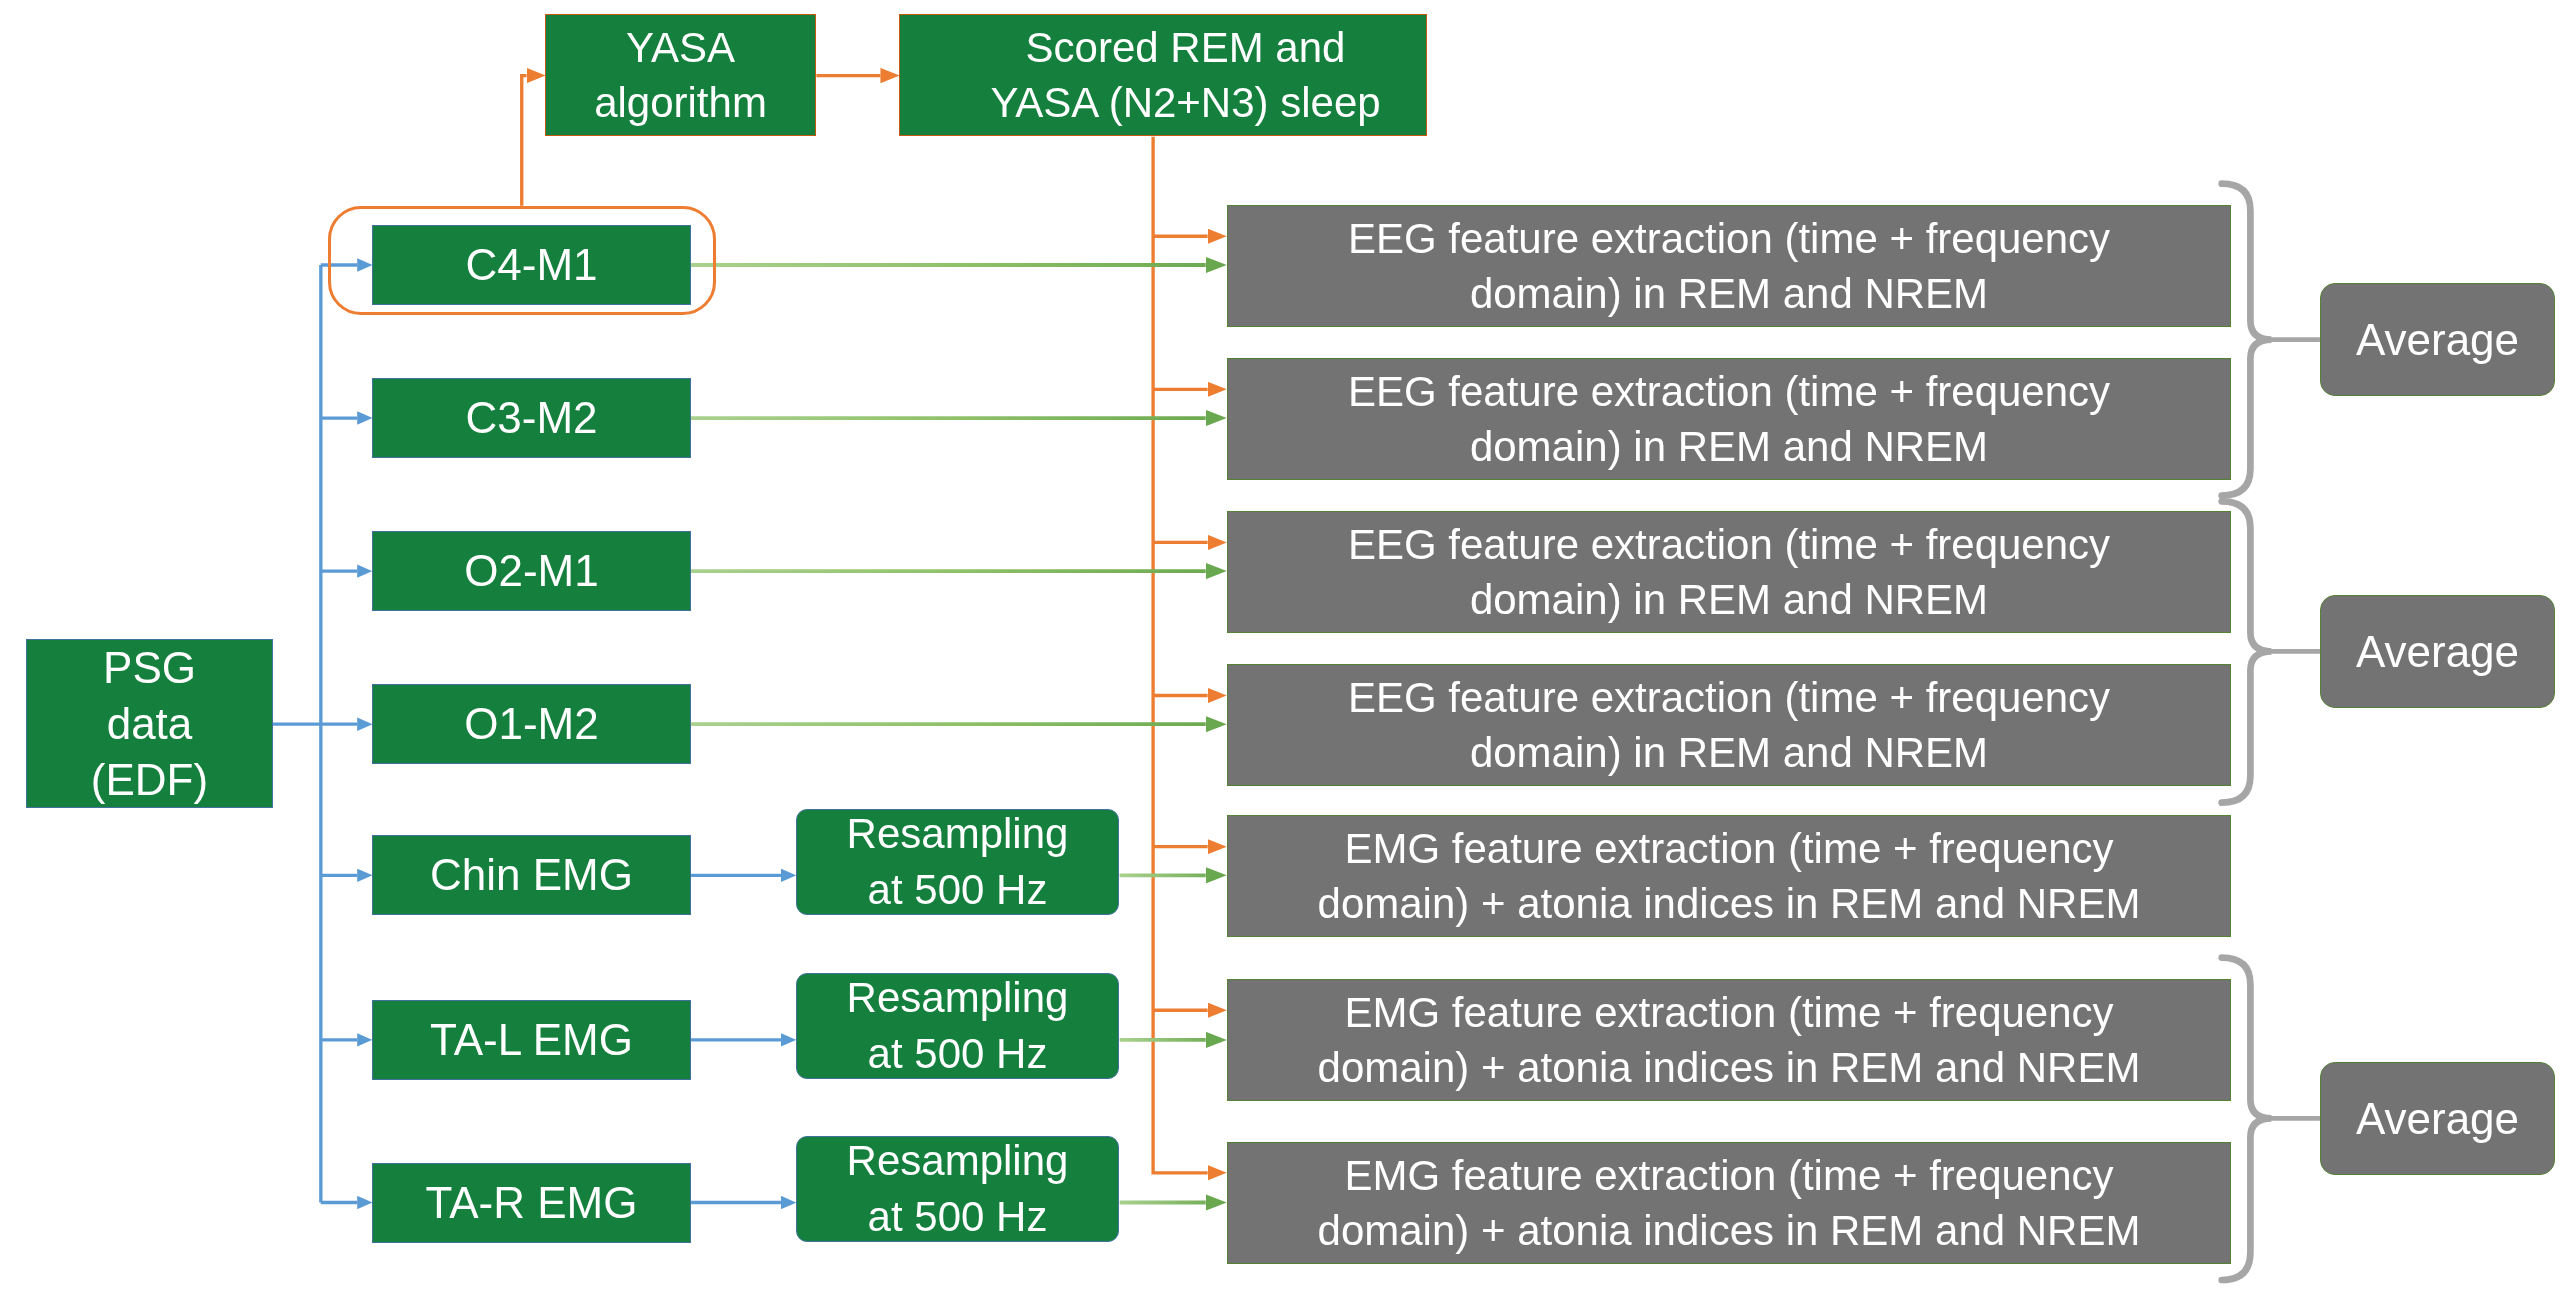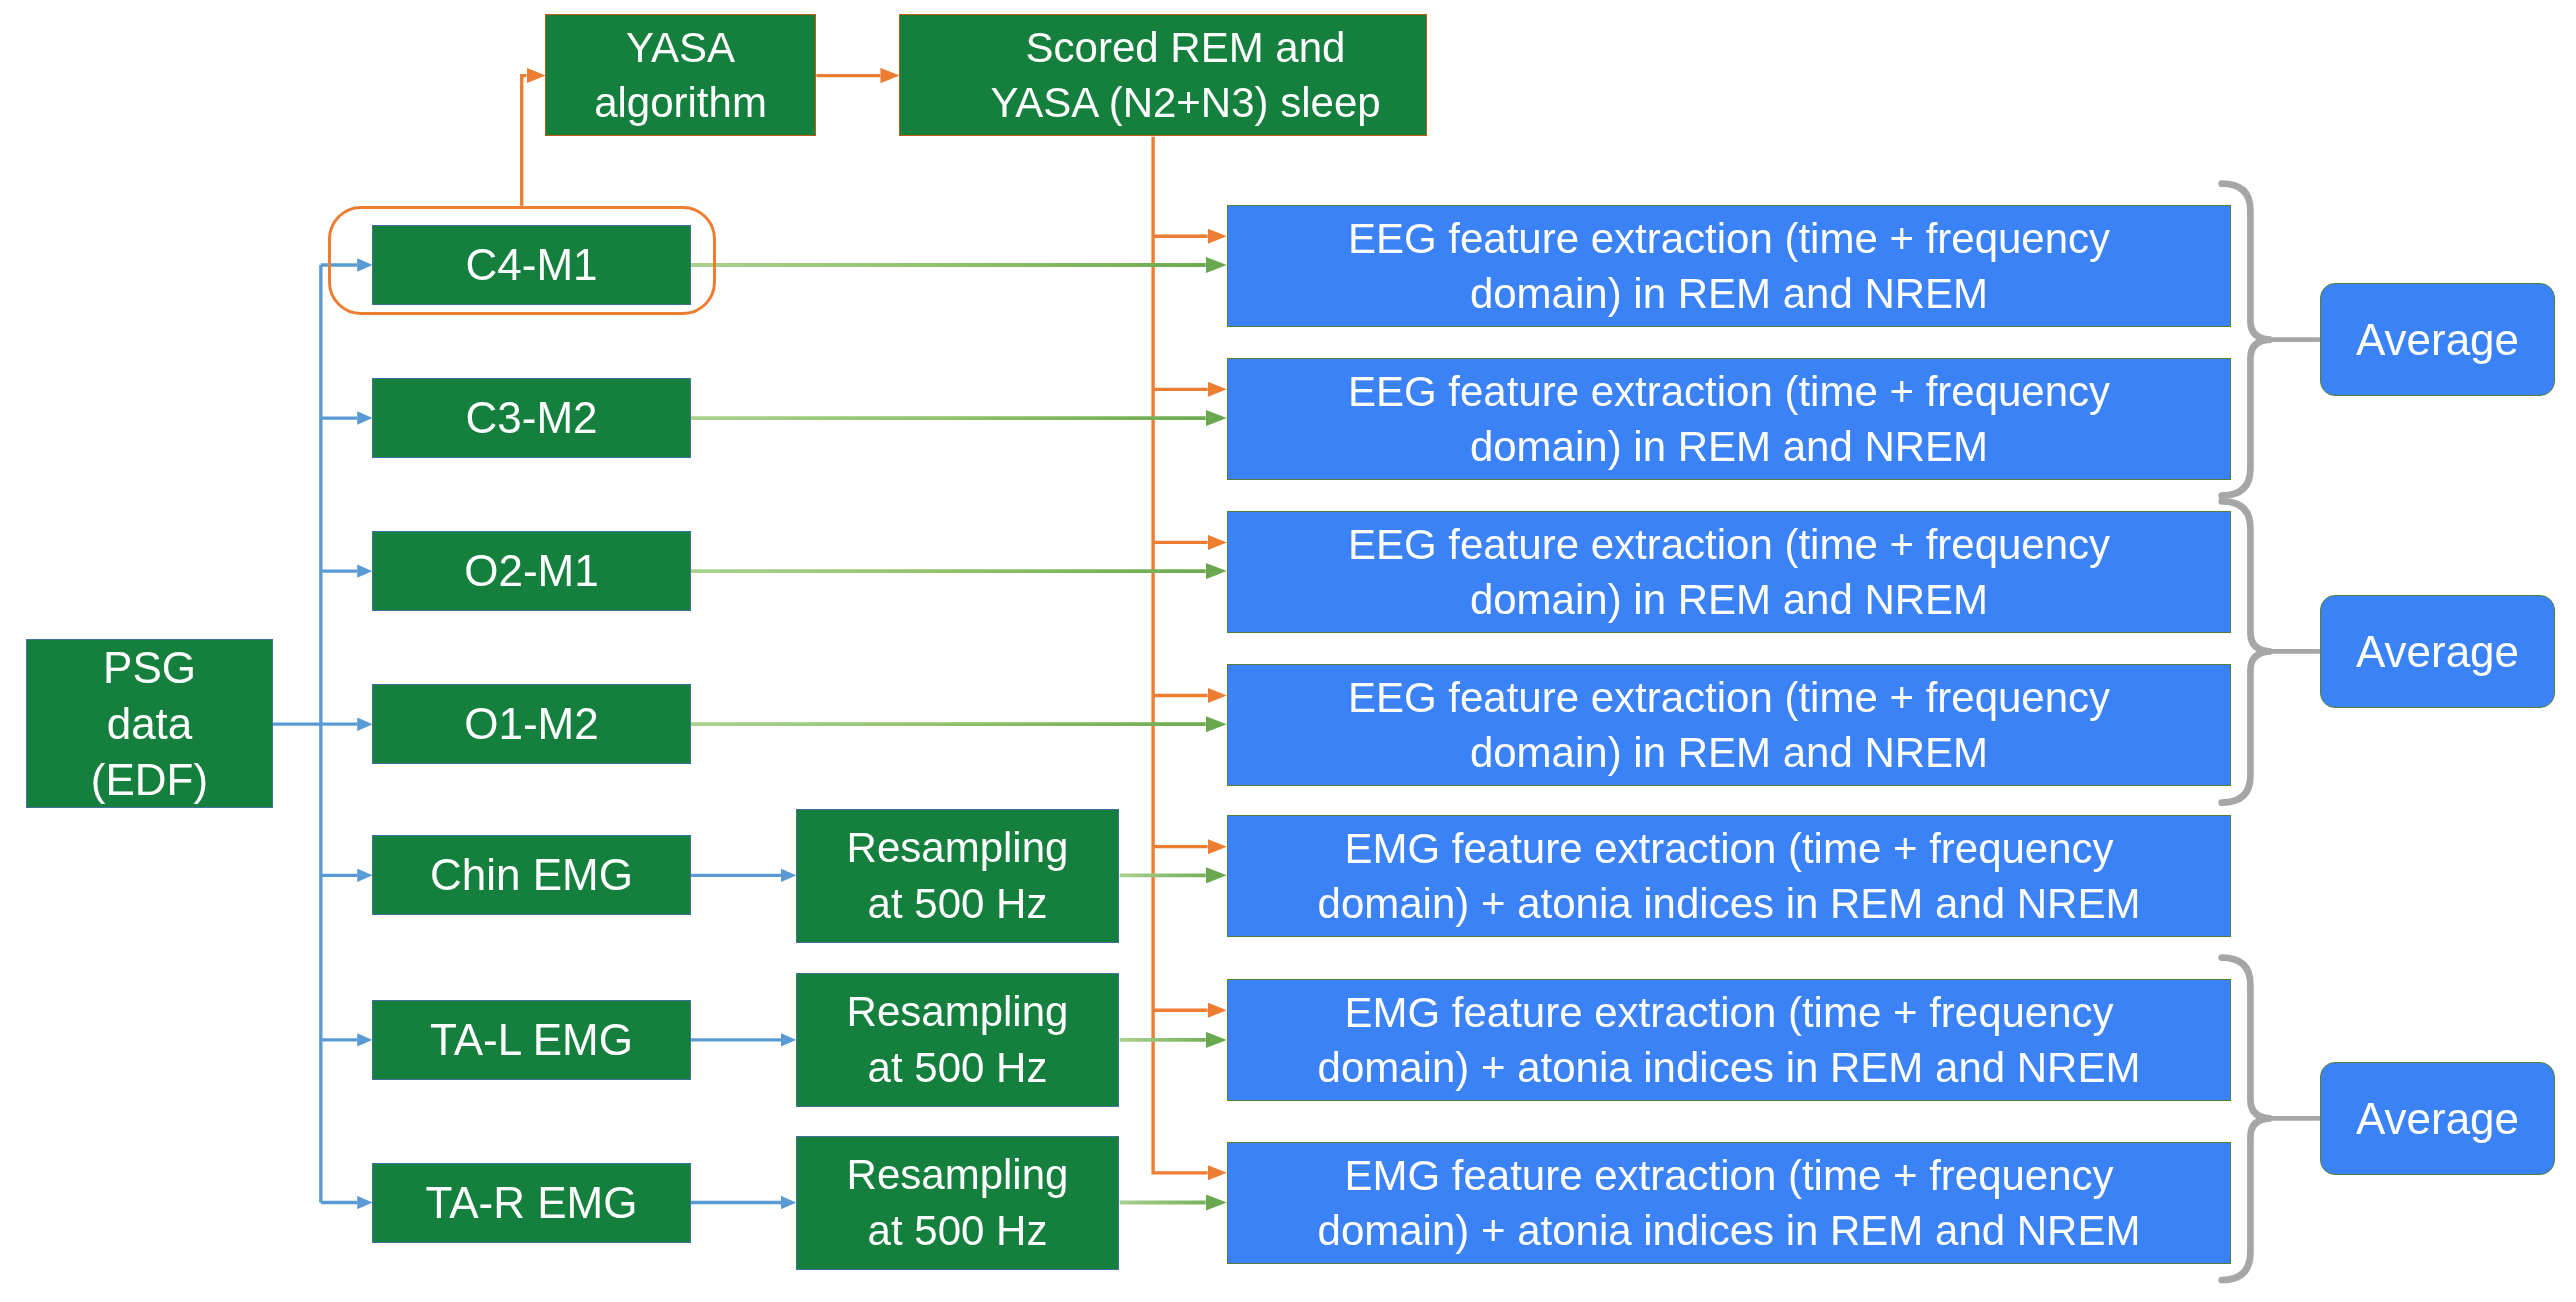--- a/index.html
+++ b/index.html
@@ -3,27 +3,27 @@
 <meta charset="utf-8">
 <style>
   html,body{margin:0;padding:0;background:#ffffff;}
   .canvas{position:relative;width:2576px;height:1302px;background:#ffffff;overflow:hidden;
           font-family:"Liberation Sans", sans-serif;}
   .canvas svg.wires{position:absolute;left:0;top:0;width:2576px;height:1302px;}
   .box{position:absolute;box-sizing:border-box;display:flex;flex-direction:column;
        align-items:center;justify-content:center;text-align:center;color:#ffffff;}
   .blue{background:#15803d;border:1.9px solid #41719C;}
   .orange{background:#15803d;border:1.9px solid #C55A11;}
-  .green{background:#3b82f6;border:1.9px solid #548235;}
+  .green{background:#737373;border:1.9px solid #548235;}
   .chan{left:372px;width:319px;height:80px;font-size:44px;}
   .c1{top:225px}.c2{top:378px}.c3{top:531px}.c4{top:684px}.c5{top:835px}.c6{top:1000px}.c7{top:1163px}
   .psg{left:26px;top:639px;width:247px;height:169px;font-size:44px;line-height:56px;justify-content:space-between;}
   .yasa{left:545px;top:14.4px;width:271px;height:122px;font-size:42px;line-height:55px;}
   .scored{left:899px;top:14.4px;width:528px;height:122px;font-size:42px;line-height:55px;padding-left:45px;}
-  .resamp{left:796px;width:323px;height:134px;font-size:42px;line-height:56px;}
+  .resamp{left:796px;width:323px;height:106px;font-size:42px;line-height:56px;border-radius:11px;}
   .rs1{top:809px}.rs2{top:973px}.rs3{top:1136px}
   .feat{left:1227px;width:1004px;height:122px;font-size:42px;line-height:55px;}
   .f1{top:205px}.f2{top:358px}.f3{top:511px}.f4{top:664px}.f5{top:815px}.f6{top:979px}.f7{top:1142px}
   .avg{left:2320px;width:235px;height:113px;font-size:44px;border-radius:15px;}
   .a1{top:283px}.a2{top:595px}.a3{top:1062px}
   .outline{position:absolute;left:328px;top:206px;width:388px;height:109px;box-sizing:border-box;
            border:3.8px solid #ED7D31;border-radius:33px;background:transparent;}
 </style>
 </head>
 <body>

